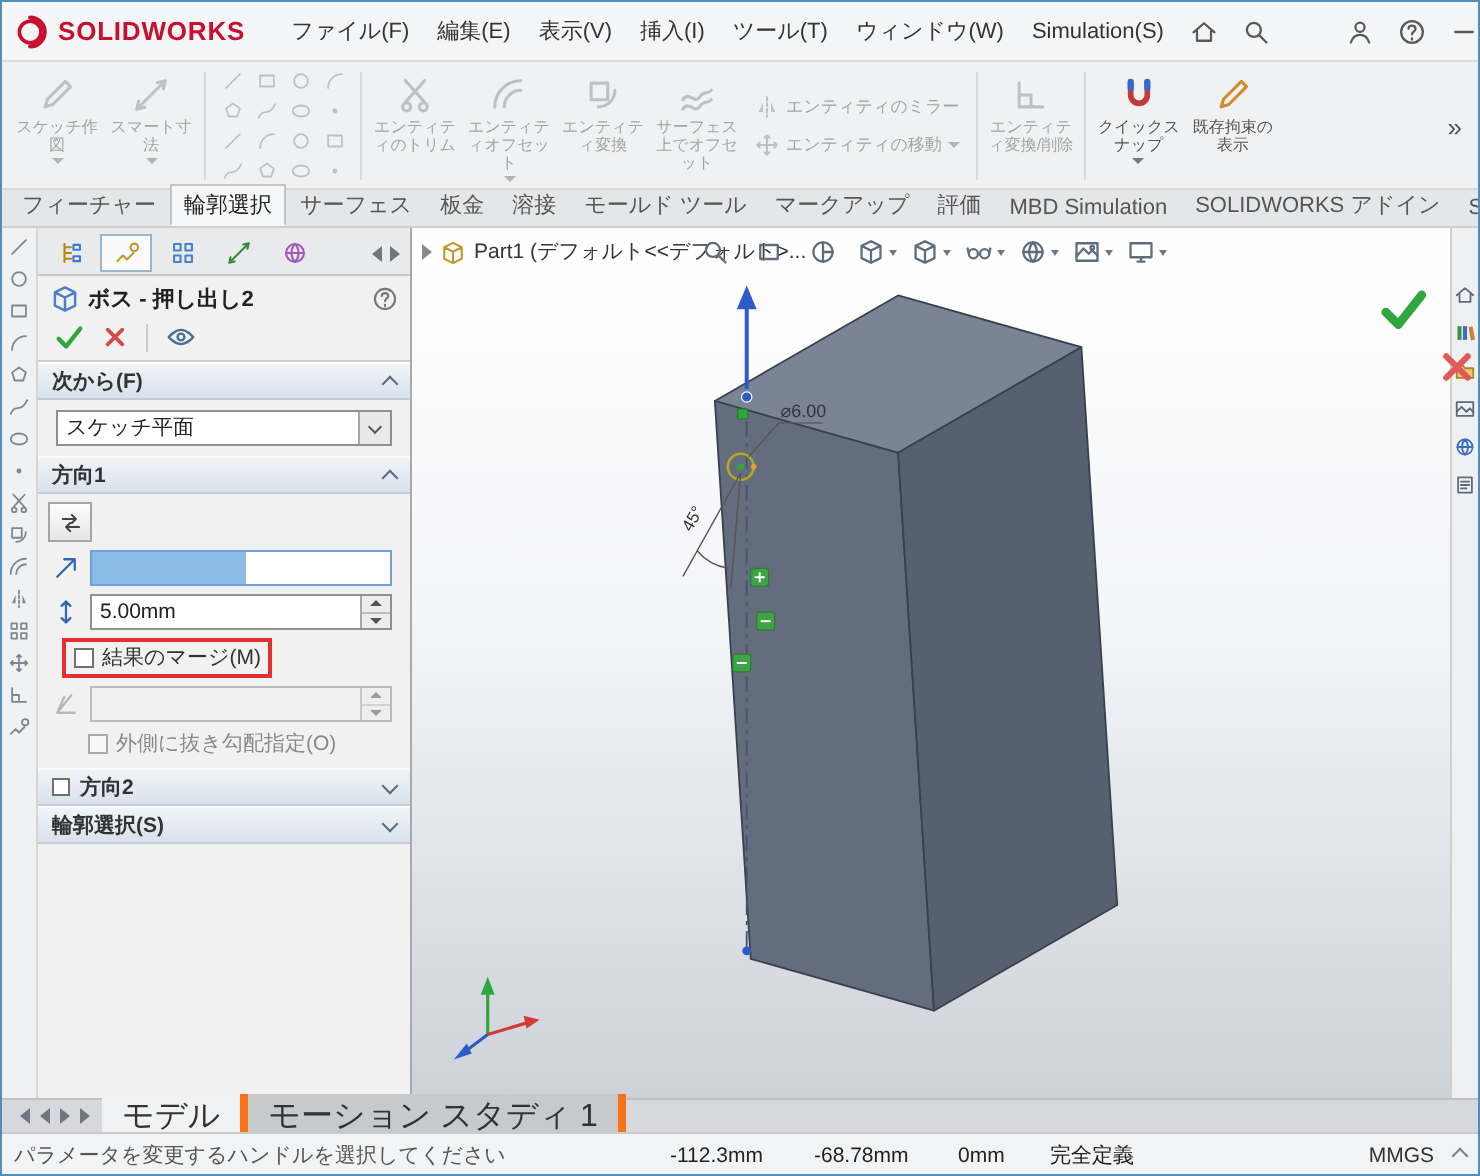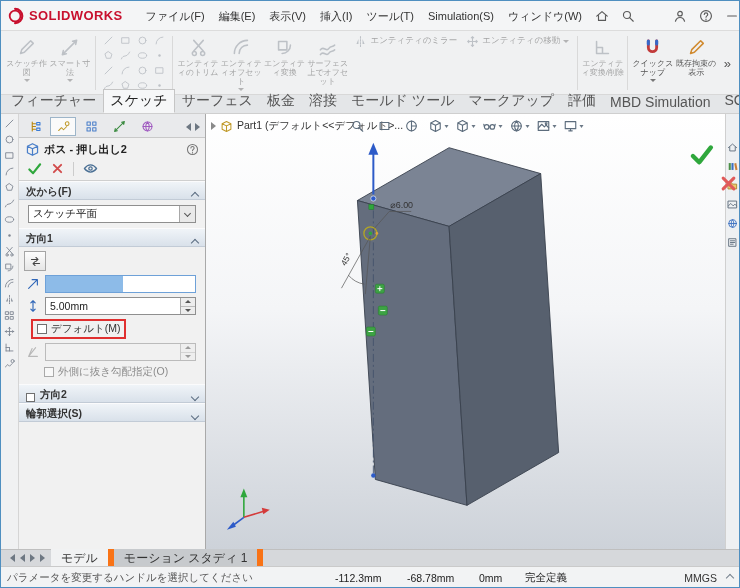--- a/index.html
+++ b/index.html
@@ -23,31 +23,31 @@
   .ribbon{position:absolute;top:30px;left:0;right:0;height:64px;background:#f0f1f2;border-bottom:1px solid #d8d8d8;
           display:flex;align-items:stretch;padding:2px 2px 1px 4px;box-sizing:border-box}
   .rbig{width:47px;display:flex;flex-direction:column;align-items:center;padding-top:5px;gap:2px;
         font-size:8px;line-height:9px;text-align:center;color:#555;box-sizing:border-box}
   .rbig svg{width:19px;height:19px}
   .dis{opacity:.5}
   .vsep{width:1px;background:#d9d9d9;margin:3px 3px;align-self:stretch}
   .sgrid{display:grid;grid-template-columns:repeat(4,16px);grid-auto-rows:14px;gap:1px;align-self:center;margin:0 2px}
   .gi{display:flex;align-items:center;justify-content:center;color:#8b929c}
   .gi svg{width:11px;height:11px}
-  .rstack{display:flex;justify-content:center;gap:3px;margin:0 2px}
+  .rstack{display:flex;flex-direction:column;justify-content:center;gap:3px;margin:0 2px}
   .rsmall{display:flex;align-items:center;gap:3px;height:16px;font-size:8.5px;color:#555;padding:0 3px;white-space:nowrap}
   .rsmall svg{width:13px;height:13px}
   .cd{width:0;height:0;border-left:3px solid transparent;border-right:3px solid transparent;border-top:3.5px solid #777}
   .roverflow{margin-left:auto;align-self:center;color:#555;font-size:13px;padding:0 6px}
   .c-dis{color:#8b929c}.c-orange{color:#d08a2f}
 
   
   .tabstrip{position:absolute;top:94px;left:0;right:0;height:19px;background:#e4e6e8;display:flex;align-items:flex-end;
             padding-left:3px;box-sizing:border-box;border-bottom:1px solid #cfcfcf}
-  .ctab{font-size:14px;color:#555;padding:2px 6px;border:1px solid transparent;white-space:nowrap}
+  .ctab{font-size:11px;color:#555;padding:2px 6px;border:1px solid transparent;white-space:nowrap}
   .ctab.active{background:#f6f7f8;border-color:#c5c5c5;border-bottom-color:#f6f7f8;color:#222}
   .chup{display:inline-block;width:5px;height:5px;border-right:1.4px solid #76828e;border-bottom:1.4px solid #76828e;transform:rotate(-135deg)}
 
   
   .content{position:absolute;top:113px;left:0;right:0;height:435px;background:#e8e8e8}
   .leftstrip{position:absolute;left:0;top:0;width:18px;bottom:0;background:#f0f1f2;border-right:1px solid #d5d5d5;
              display:flex;flex-direction:column;align-items:center;padding-top:4px;gap:5px;box-sizing:border-box}
   .lsi{color:#7e8692}
   .lsi svg{width:11px;height:11px}
 
@@ -67,21 +67,21 @@
   .pm-help{margin-left:auto;color:#777}
   .pm-help svg{width:13px;height:13px}
   .pm-actions{display:flex;align-items:center;gap:9px;padding:2px 8px 4px;border-bottom:1px solid #cfcfcf}
   .act{display:flex;align-items:center}
   .act svg{width:15px;height:15px}
   .ok{color:#2fa73c}.ok svg{stroke-width:2.3}
   .cancel{color:#d24b4b}.cancel svg{width:13px;height:13px;stroke-width:2.3}
   .act-sep{width:1px;height:14px;background:#ccc}
   .eyec{color:#4a6f94}
   .sect{height:17px;background:linear-gradient(#f0f4f8,#d9e1ea);border-top:1px solid #fbfbfc;border-bottom:1px solid #c2cbd6;
-        display:flex;align-items:flex-end;gap:5px;padding:0 7px;font-weight:bold;color:#333}
+        display:flex;align-items:center;gap:5px;padding:0 7px;font-weight:bold;color:#333}
   .chu{width:5px;height:5px;border-right:1.4px solid #5a6c80;border-bottom:1.4px solid #5a6c80;transform:rotate(-135deg);margin-left:auto;margin-top:3px}
   .chd{width:5px;height:5px;border-right:1.4px solid #5a6c80;border-bottom:1.4px solid #5a6c80;transform:rotate(45deg);margin-left:auto;margin-bottom:2px}
   .combo{margin:5px 9px;height:18px;background:#fff;border:1px solid #8f8f8f;display:flex;align-items:center;
          padding-left:4px;color:#222;box-sizing:border-box}
   .combo.flex1{flex:1;margin:0}
   .dd{margin-left:auto;width:15px;height:100%;background:#e9e9e9;border-left:1px solid #a8a8a8;display:flex;align-items:center;justify-content:center}
   .dd i{width:4px;height:4px;border-right:1.3px solid #555;border-bottom:1.3px solid #555;transform:rotate(45deg);margin-top:-2px}
   .prow{display:flex;align-items:center;gap:4px;margin:4px 9px 4px 5px}
   .picon{width:17px;display:flex;justify-content:center;flex:none}
   .picon svg{width:14px;height:14px}
@@ -126,21 +126,21 @@
   .tp{color:#5c6b7a}
   .confirm-ok{position:absolute;right:25px;top:28px;color:#2fa73c;z-index:6}
   .confirm-ok svg{width:25px;height:25px;stroke-width:2.8}
   .confirm-cancel{position:absolute;right:1px;top:60px;color:#e05a5a;z-index:6}
   .confirm-cancel svg{width:19px;height:19px;stroke-width:2.6}
 
   
   .bottombar{position:absolute;top:548px;left:0;right:0;height:17px;background:#d6d8db;border-top:1px solid #bfbfbf;
              display:flex;align-items:center;padding-left:3px;box-sizing:border-box}
   .nav{display:flex;align-items:center;gap:5px;padding:0 6px}
-  .btab{font-size:12px;padding:1px 10px;background:#c7cacd;border-right:6px solid #f97316;color:#333;white-space:nowrap}
+  .btab{font-size:16px;padding:1px 10px;background:#c7cacd;border-right:4px solid #f97316;color:#333;white-space:nowrap}
   .btab.active{background:#f1f2f3}
   .statusbar{position:absolute;top:565px;left:0;right:0;height:23px;background:#f2f3f4;border-top:1px solid #cacaca;
              display:flex;align-items:center;font-size:10.5px;color:#444;padding:0 6px;box-sizing:border-box}
   .sb-msg{flex:0 0 328px;white-space:nowrap;overflow:hidden;color:#555}
   .sb-x,.sb-y{flex:0 0 72px;color:#222}
   .sb-z{flex:0 0 46px;color:#222}
   .sb-def{color:#222}
   .sb-units{margin-left:auto;color:#333}
   .sb-opt{margin-left:10px;display:flex;align-items:center}
 </style>
@@ -323,22 +323,22 @@
           <use href="#i-logo"></use>
         </svg>
       <span class="logo-text">SOLIDWORKS</span>
     </div>
     <div class="menus">
       <span class="menu">ファイル(F)</span>
       <span class="menu">編集(E)</span>
       <span class="menu">表示(V)</span>
       <span class="menu">挿入(I)</span>
       <span class="menu">ツール(T)</span>
+      <span class="menu">ウィンドウ(W)</span>
       <span class="menu">Simulation(S)</span>
-      <span class="menu">ウィンドウ(W)</span>
     </div>
     <div class="tb-right">
       <span class="tbi">
           <svg class="ic">
             <use href="#i-home"></use>
           </svg>
         </span>
       <span class="tbi">
           <svg class="ic">
             <use href="#i-search"></use>
@@ -527,21 +527,21 @@
       <svg class="ic c-orange">
           <use href="#i-pencil"></use>
         </svg>
       <span>既存拘束の表示</span>
     </div>
     <div class="roverflow">»</div>
   </div>
 
   <div class="tabstrip">
     <span class="ctab">フィーチャー</span>
-    <span class="ctab active">スケッチ</span>
+    <span class="ctab active">輪郭選択</span>
     <span class="ctab">サーフェス</span>
     <span class="ctab">板金</span>
     <span class="ctab">溶接</span>
     <span class="ctab">モールド ツール</span>
     <span class="ctab">マークアップ</span>
     <span class="ctab">評価</span>
     <span class="ctab">MBD Simulation</span>
     <span class="ctab">SOLIDWORKS アドイン</span>
     <span class="ctab">Simulation</span>
 
@@ -735,21 +735,21 @@
         <div class="spin">
           <span class="spin-val">5.00mm</span>
           <span class="spin-btns">
             <i class="su"></i>
             <i class="sd"></i>
           </span>
         </div>
       </div>
       <div class="redbox">
         <span class="cb"></span>
-        <span>デフォルト(M)</span>
+        <span>結果のマージ(M)</span>
       </div>
       <div class="prow dis2">
         <span class="picon c-gray">
             <svg class="ic">
               <use href="#i-draft"></use>
             </svg>
           </span>
         <div class="spin disabled">
           <span class="spin-val"></span>
           <span class="spin-btns">

